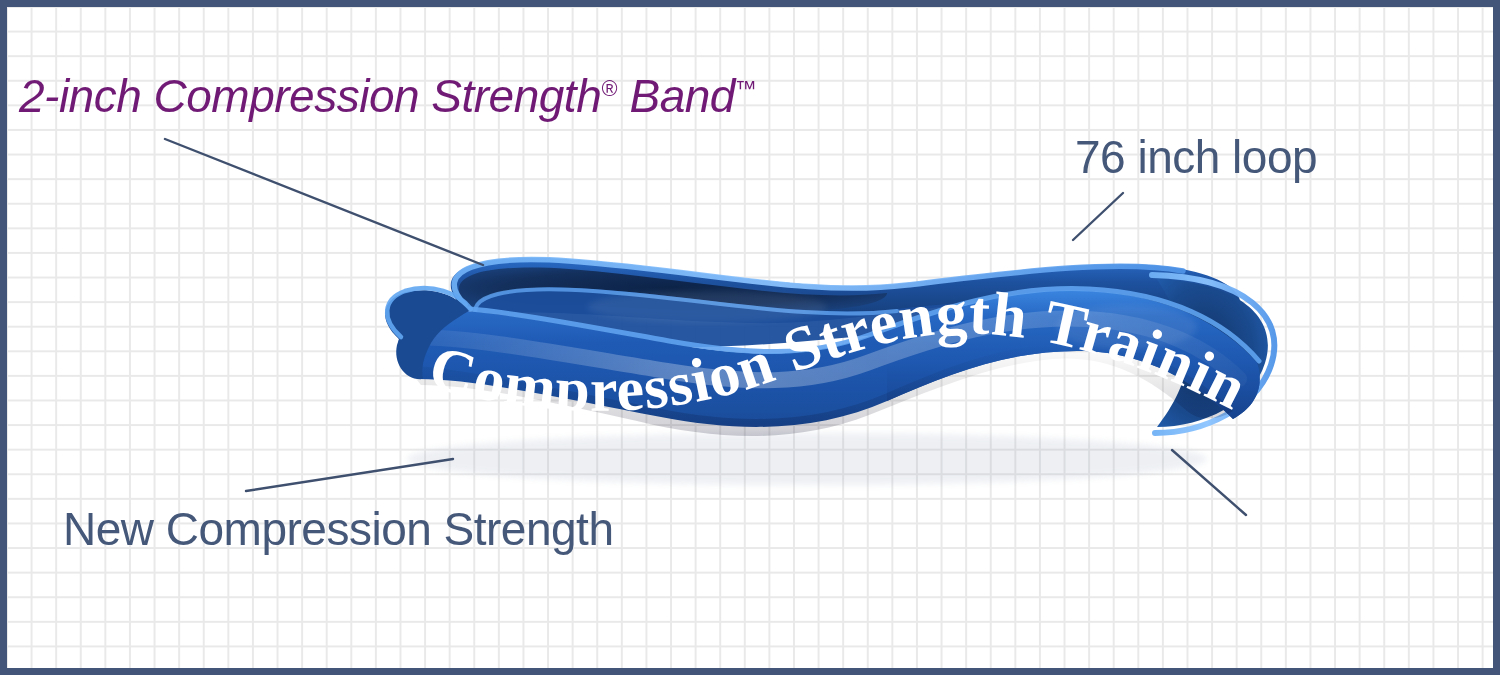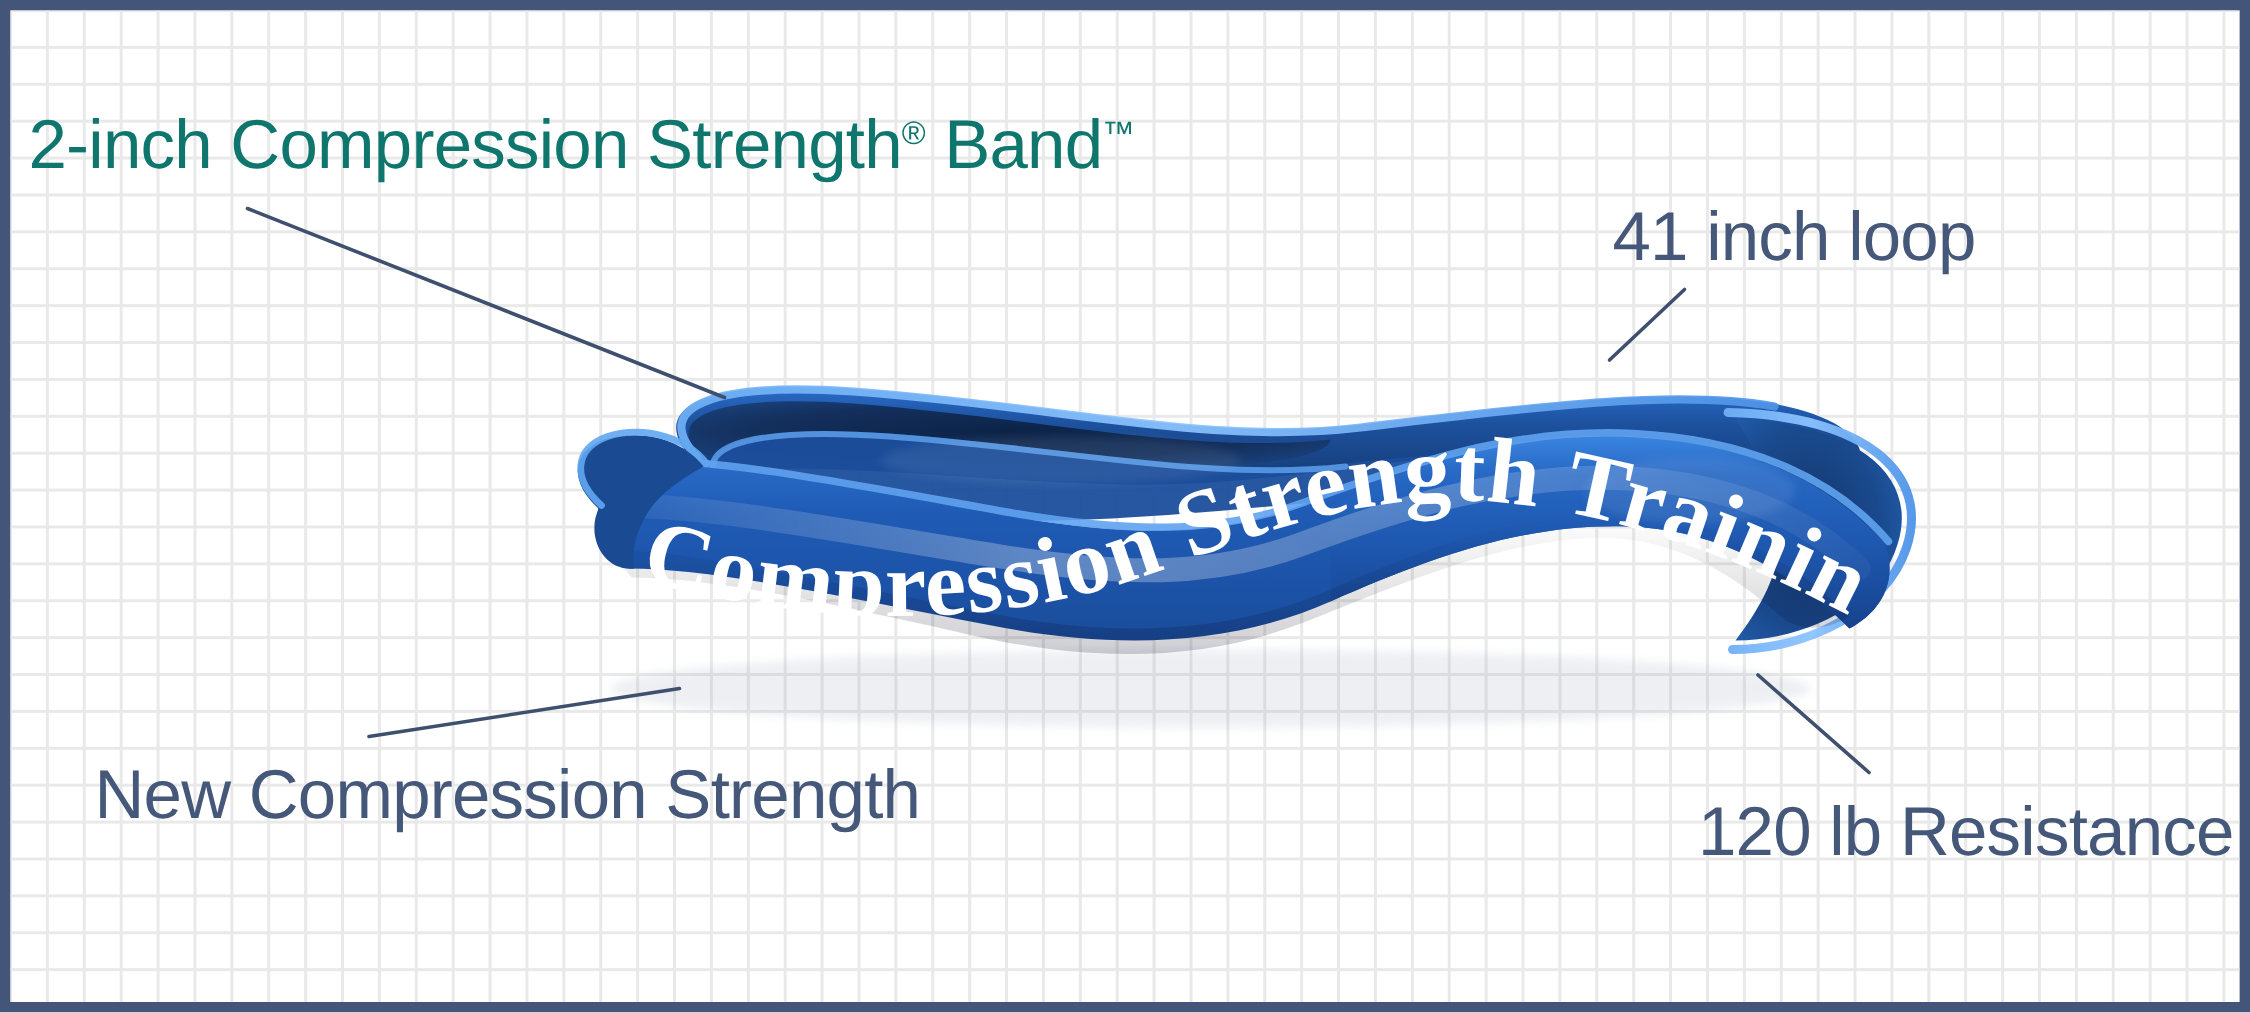--- a/index.html
+++ b/index.html
@@ -268,29 +268,26 @@
     </text>
   </svg>
 
   <svg id="leader-lines" viewBox="0 0 1486 661" aria-hidden="true">
     <line id="ll-0" stroke="#3f506f" stroke-width="2.4" stroke-linecap="round" x1="158" y1="132" x2="476" y2="258"></line>
     <line id="ll-1" stroke="#3f506f" stroke-width="2.4" stroke-linecap="round" x1="1116" y1="186" x2="1066" y2="233"></line>
     <line id="ll-2" stroke="#3f506f" stroke-width="2.4" stroke-linecap="round" x1="239" y1="484" x2="446" y2="452"></line>
     <line id="ll-3" stroke="#3f506f" stroke-width="2.4" stroke-linecap="round" x1="1165" y1="443" x2="1239" y2="508"></line>
   </svg>
 
-  <div class="callout" id="callout-band-width" style="color: #0f766e;">
+  <div class="callout" id="callout-band-width" style="color: #701a75; font-style: italic;">
     <span>2-inch Compression Strength</span><span class="sup">®</span><span> Band</span><span class="sup">™</span>
   </div>
 
   <div class="callout" id="callout-loop-length" style="color: rgb(69, 88, 122);">
-    <span>41 inch loop</span>
+    <span>76 inch loop</span>
   </div>
 
   <div class="callout" id="callout-programming" style="color: rgb(69, 88, 122);">
     <span class="callout-line2">New Compression Strength</span>
   </div>
 
-  <div class="callout" id="callout-resistance" style="color: rgb(69, 88, 122);">
-    <span>120 lb Resistance</span>
-  </div>
 
 </div>
 
 </body></html>

